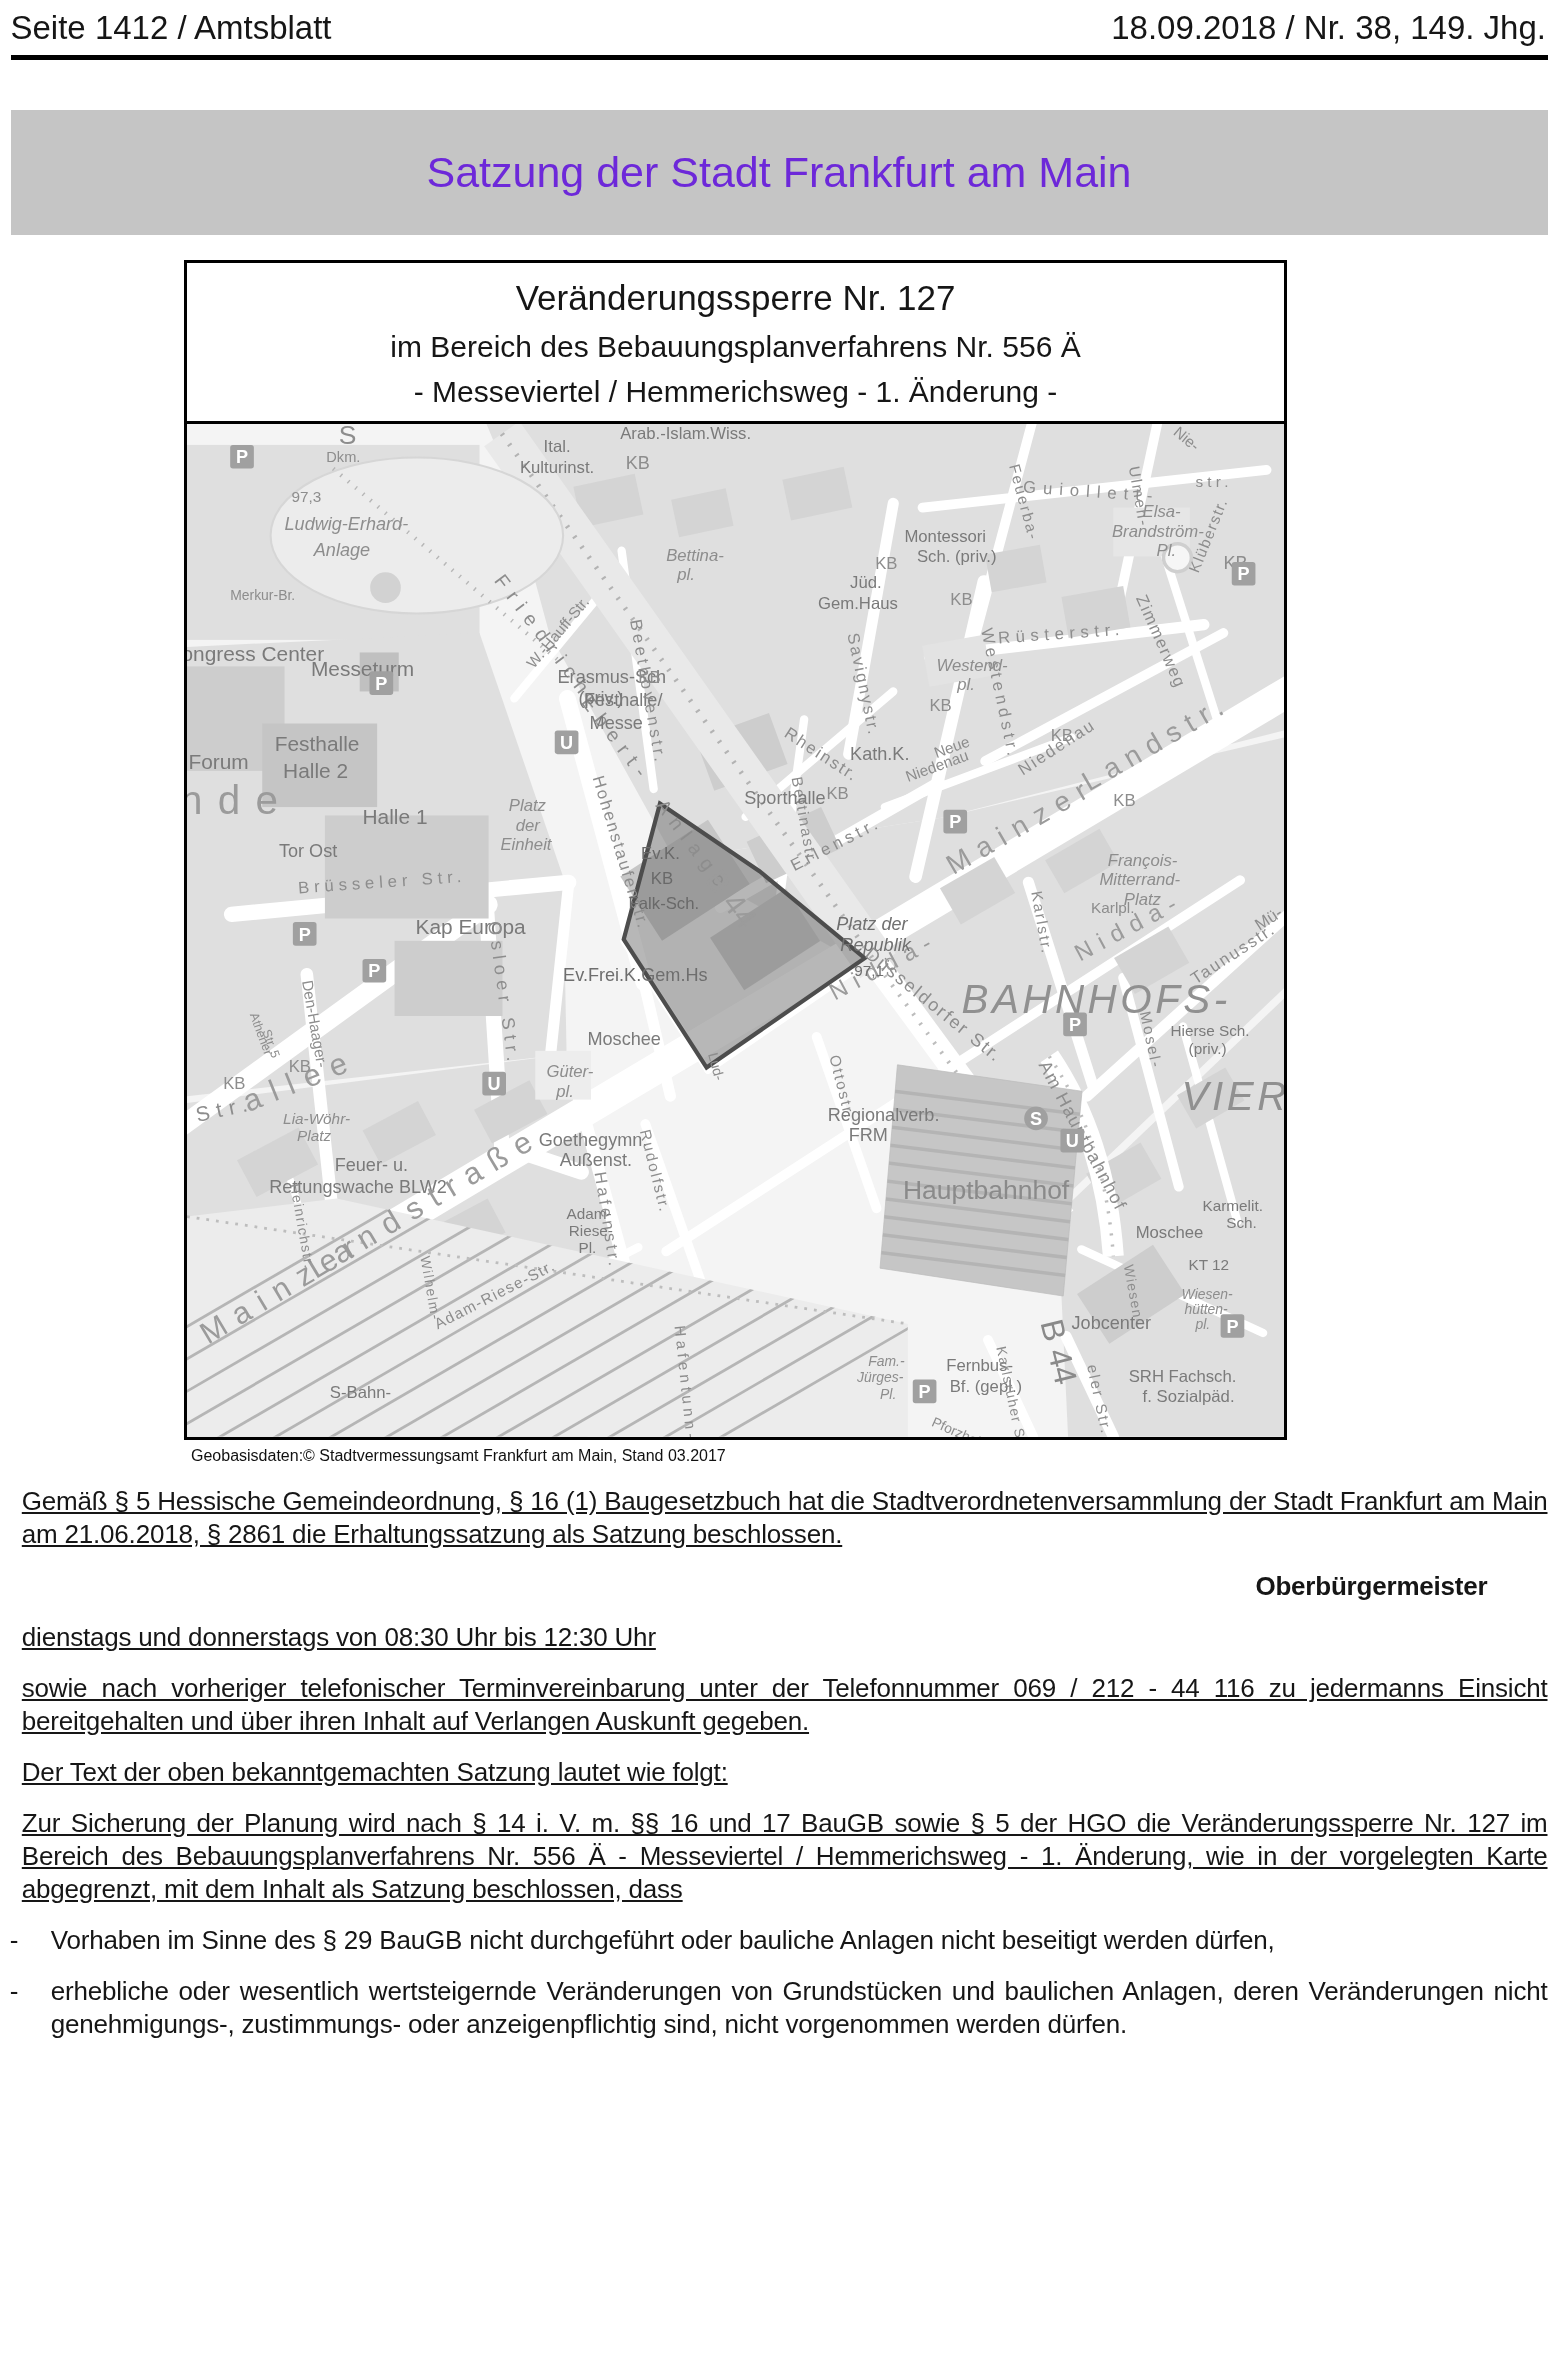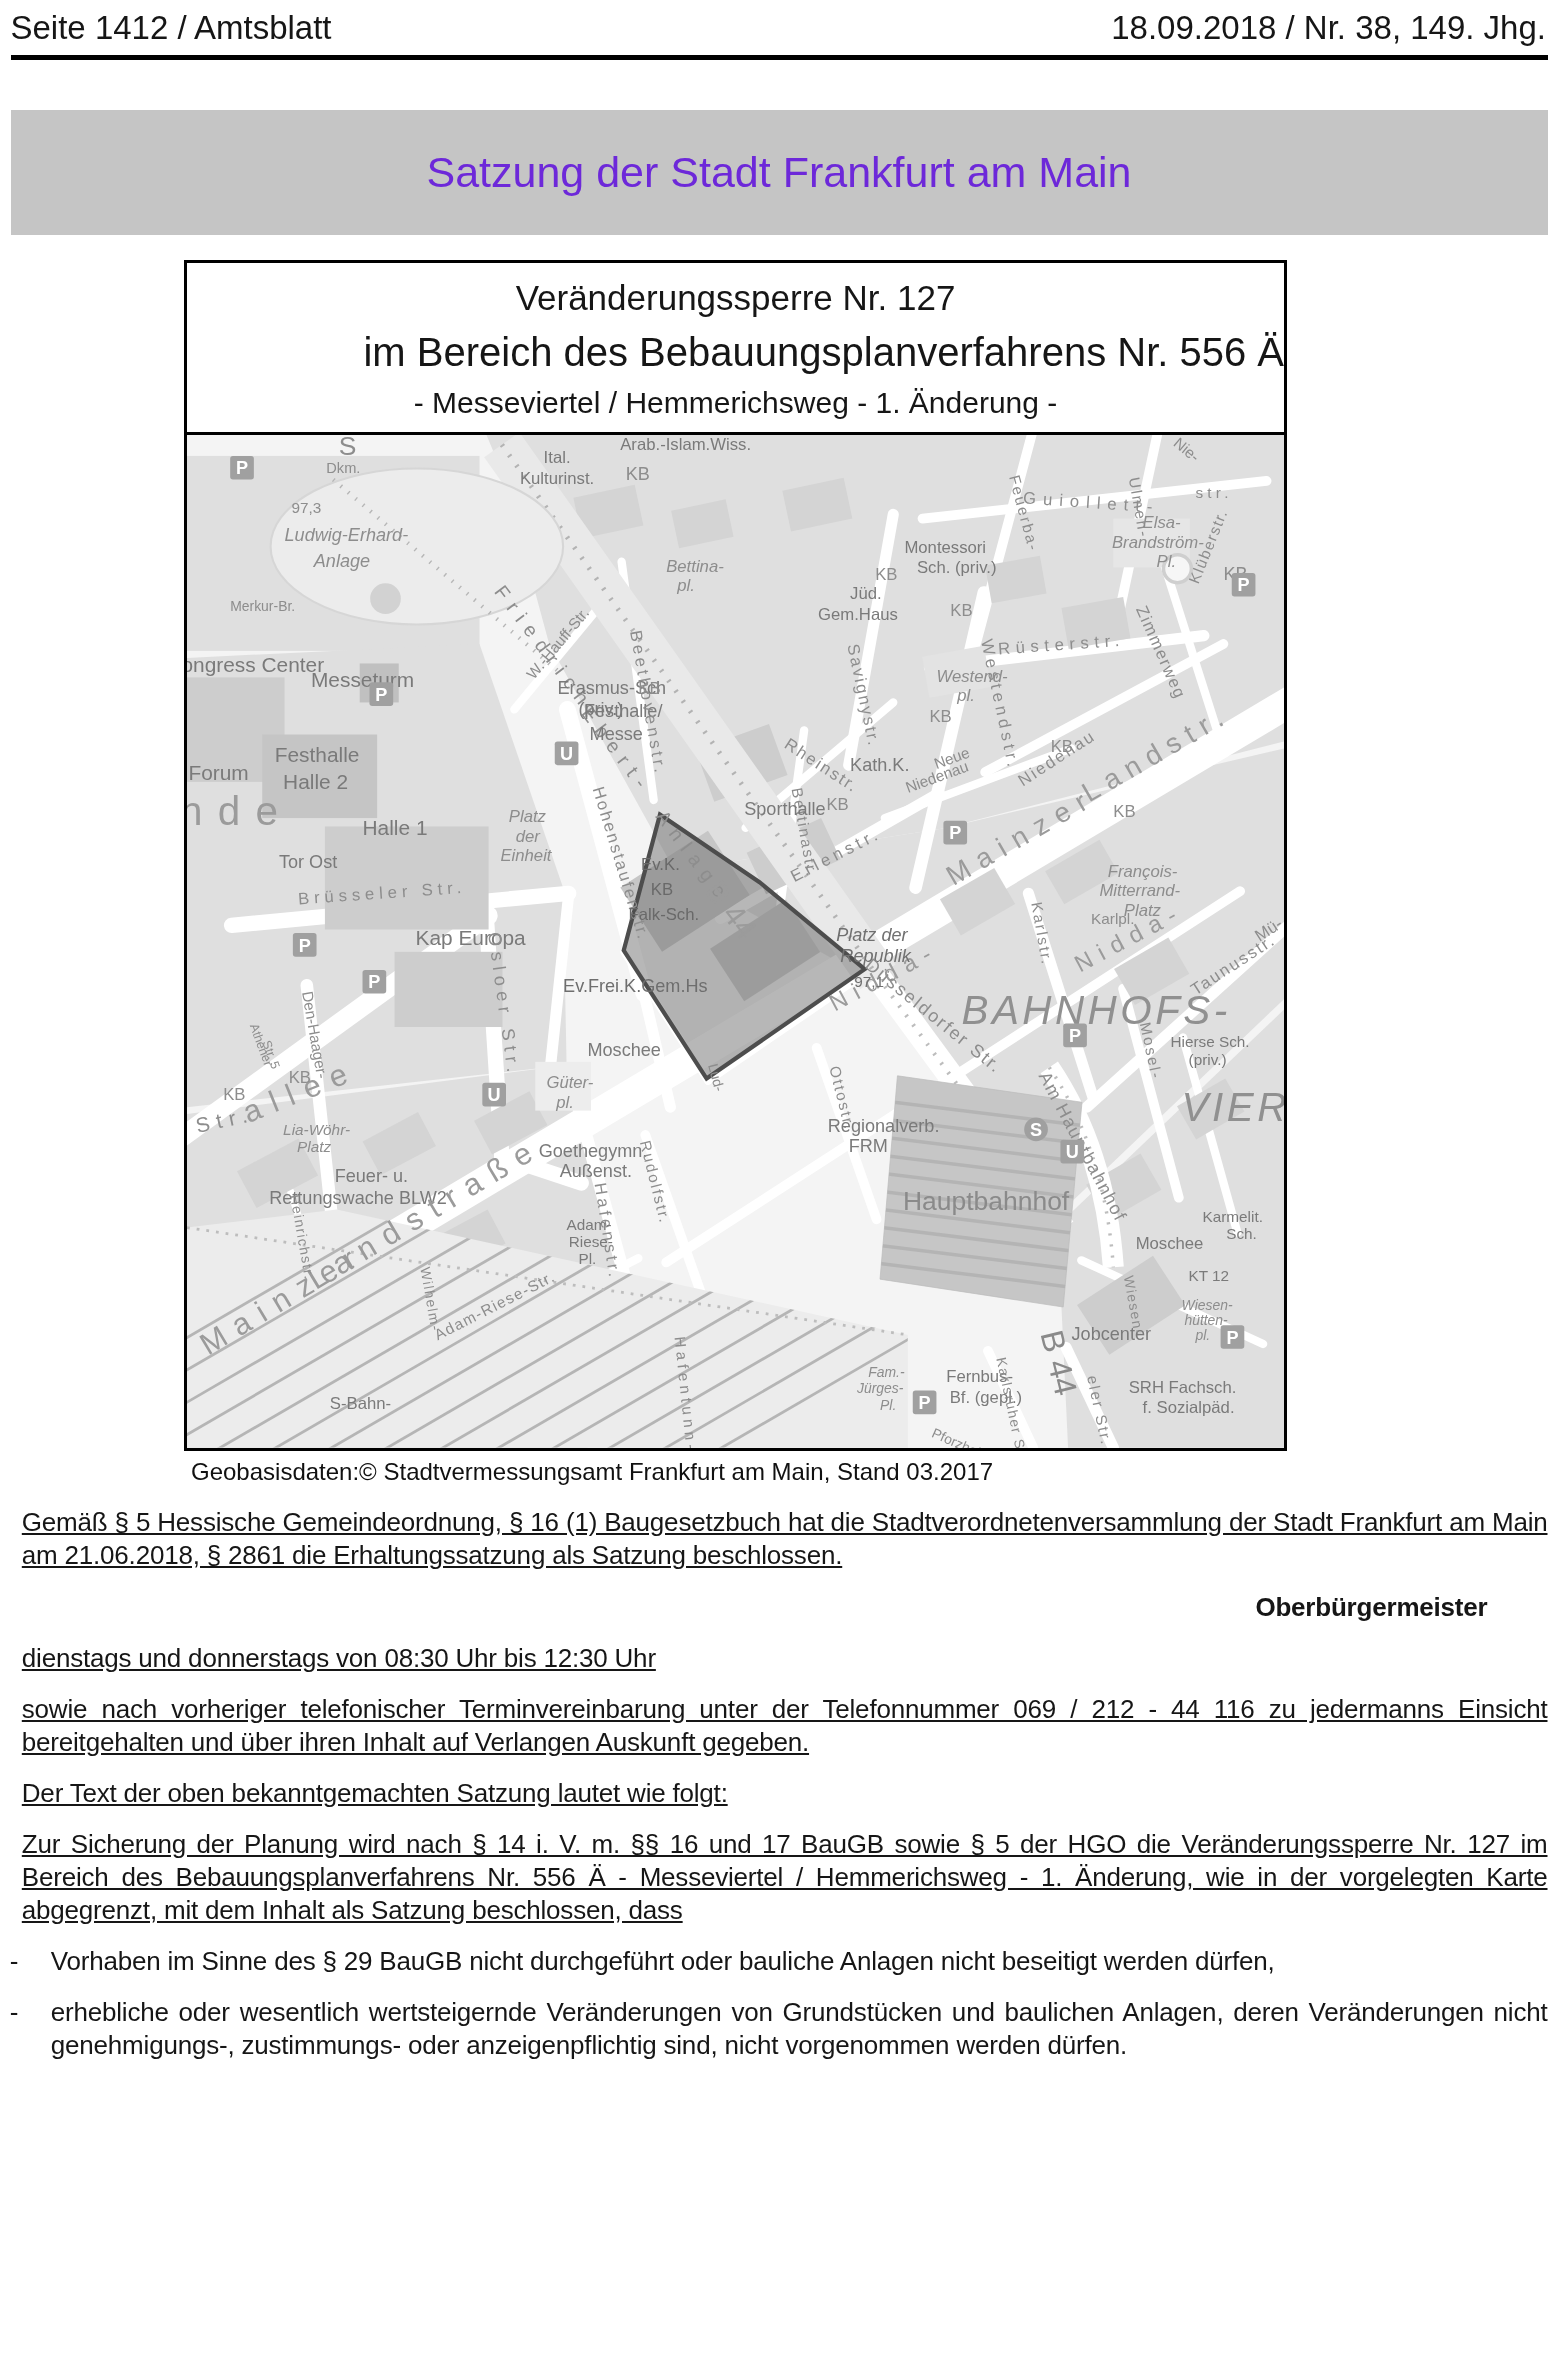--- a/index.html
+++ b/index.html
@@ -9,26 +9,26 @@
   .hdr{display:flex;justify-content:space-between;align-items:flex-start;
        padding:9px 12px 0 10.5px;font-size:33px;}
   .hdr-rule{height:5.3px;background:#000;margin:7.5px 10.5px 0 10.5px;}
   
   .banner{margin:50px 10.5px 0 10.5px;background:#c5c5c5;height:125px;
           display:flex;align-items:center;justify-content:center;
           font-size:43px;font-weight:normal;color:#6d28d9;}
   
   .notice-box{width:1103px;margin:25.6px 0 0 184px;border:3px solid #000;box-sizing:border-box;background:#fff;}
   .nt1{margin-top:15px;font-size:35px;text-align:center;}
-  .nt2{margin-top:12px;font-size:40px;text-align:right;}
+  .nt2{margin-top:12px;font-size:30px;text-align:center;}
   .nt3{margin:10.5px 0 12px 0;font-size:30px;text-align:center;}
   .map-frame{border-top:3px solid #000;}
   .map-frame svg{display:block;width:100%;height:auto;background:#f4f4f4;}
   
-  .caption{margin:7.5px 0 0 191px;font-size:24px;color:#111;}
+  .caption{margin:7.5px 0 0 191px;font-size:16px;color:#111;}
   
   .body{margin:19.6px 10.5px 0 9.8px;font-size:26px;line-height:33px;letter-spacing:-0.2px;}
   .body p{margin:0 0 18px 12px;text-align:justify;text-decoration:underline;}
   .body p.plain{text-align:left;}
   .sig{text-align:right;font-weight:bold;margin:0 60px 18px 0;line-height:34px;}
   .bullet{display:flex;margin-bottom:18px;}
   .bullet .dash{width:33px;flex:none;}
   .bullet .bt{flex:1;text-align:justify;margin-left:8px;}
   svg text{font-family:"Liberation Sans",sans-serif;}
 </style>

